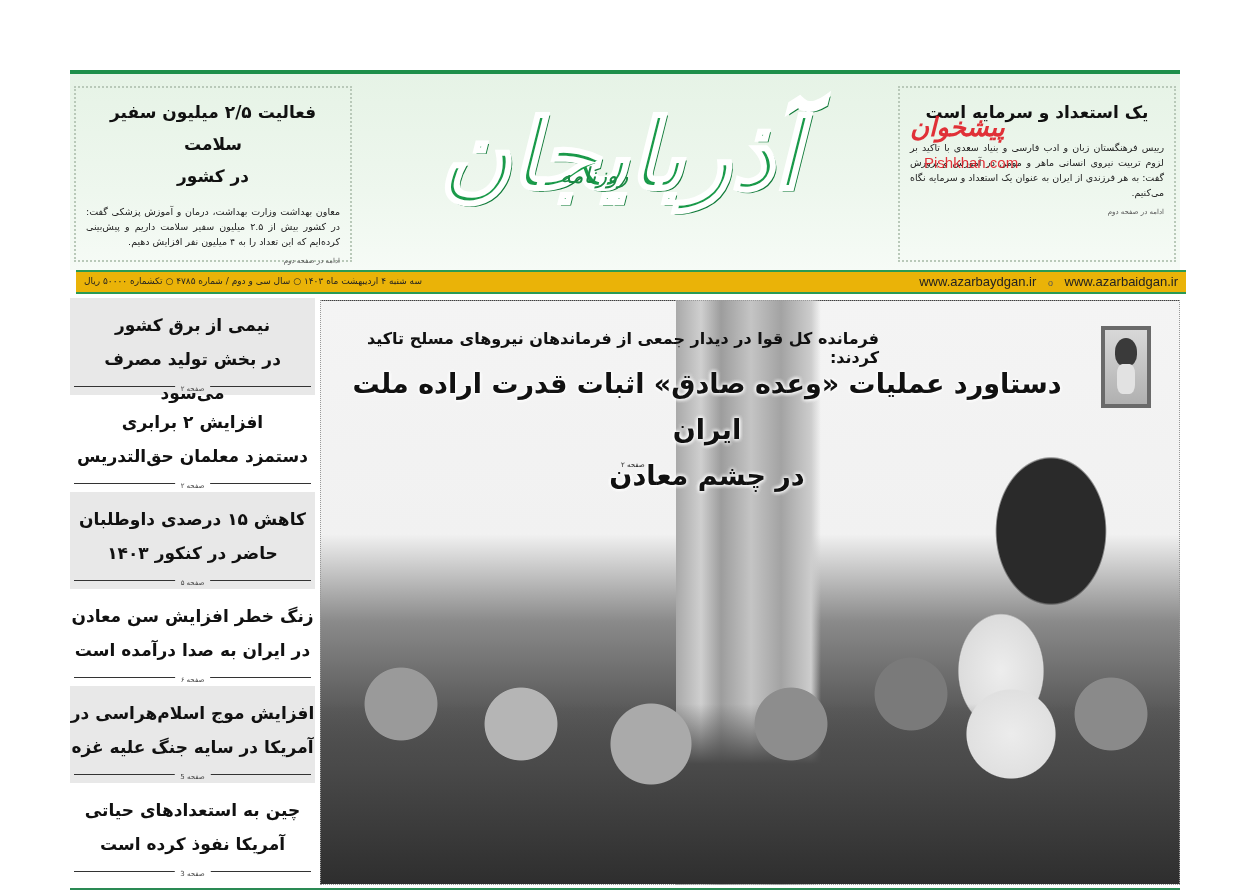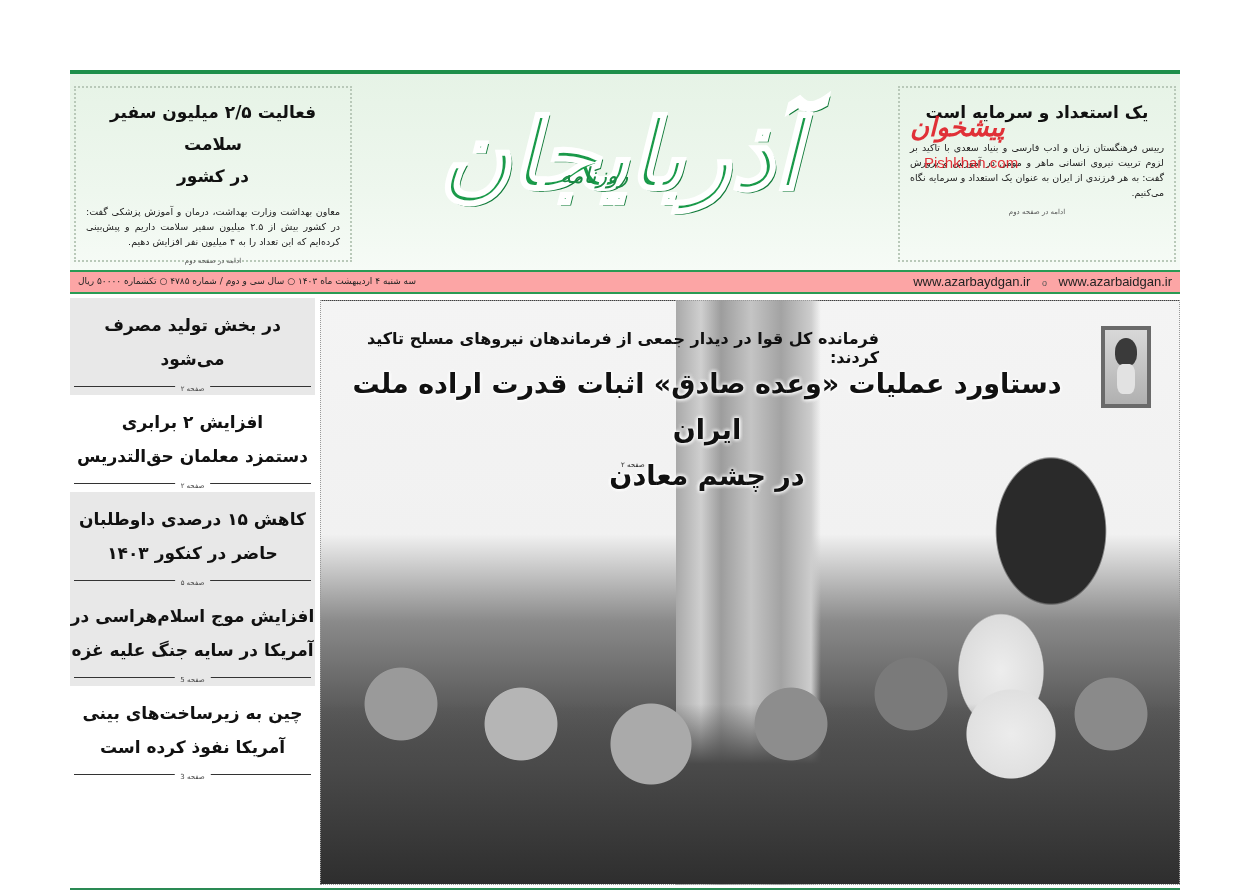--- a/index.html
+++ b/index.html
@@ -4,27 +4,27 @@
 <style>
   *{box-sizing:border-box;margin:0;padding:0;}
   body{width:1250px;height:892px;background:#ffffff;position:relative;overflow:hidden;font-family:"DejaVu Sans",sans-serif;}
   .page{position:absolute;left:70px;top:70px;width:1110px;height:822px;}
   .masthead{position:absolute;left:0;top:0;width:1110px;height:200px;background:linear-gradient(180deg,#e6f3e6 0%,#eef7ee 60%,#f6fbf6 100%);border-top:4px solid #1d8f4a;}
   .box{position:absolute;top:12px;width:278px;height:176px;border:2px dotted #b9c9b9;padding:8px 10px;direction:rtl;text-align:center;}
   .box.left{left:4px;}
   .box.right{right:4px;}
   .box h2{font-family:"DejaVu Sans",sans-serif;font-weight:bold;font-size:17px;line-height:32px;color:#111;}
   .box p{font-size:9.5px;line-height:15px;color:#222;text-align:justify;margin-top:12px;}
-  .box .more{font-size:7px;color:#555;margin-top:8px;}
+  .box .more{font-size:7px;color:#555;text-align:right;margin-top:8px;}
   .logo{position:absolute;left:340px;top:4px;width:420px;height:200px;}
   .logo .word{position:absolute;left:0;top:20px;width:420px;text-align:center;font-family:"DejaVu Serif",serif;font-style:italic;font-weight:bold;font-size:96px;color:#1a9a4a;-webkit-text-stroke:3px #ffffff;text-shadow:0 0 0 #1a9a4a, 2px 2px 0 #0f7a38;direction:rtl;letter-spacing:-2px;}
   .logo .sub{position:absolute;left:150px;top:85px;font-family:"DejaVu Serif",serif;font-style:italic;font-size:22px;color:#1a8a44;direction:rtl;}
   .watermark{position:absolute;left:840px;top:38px;color:#e01b24;font-weight:bold;font-family:"DejaVu Serif",serif;font-size:26px;font-style:italic;opacity:.9;}
   .watermark2{position:absolute;left:838px;top:80px;color:#e01b24;font-family:"Liberation Sans",sans-serif;font-size:15px;opacity:.9;margin-left:16px;}
-  .infobar{position:absolute;left:0;top:200px;width:1110px;height:24px;border-top:2px solid #2a9a54;border-bottom:2px solid #2a9a54;background:#fca5a5;text-align:right;}
+  .infobar{position:absolute;left:6px;top:200px;width:1110px;height:24px;border-top:2px solid #2a9a54;border-bottom:2px solid #2a9a54;background:#eab308;text-align:right;}
   .infobar .date{position:absolute;left:8px;top:4px;font-size:9px;color:#222;direction:rtl;}
   .infobar .urls{position:absolute;right:8px;top:2px;font-family:"Liberation Sans",sans-serif;font-size:13px;color:#222;}
   .infobar .urls .sep{font-size:9px;margin:0 8px;color:#555;}
   .sidebar{position:absolute;left:0;top:228px;width:245px;height:590px;}
   .item{position:relative;width:245px;height:97px;direction:rtl;text-align:center;padding-top:10px;}
   .item.shaded{background:#e8e8e8;}
   .item .hl{font-weight:bold;font-size:17px;line-height:34px;color:#111;}
   .item .rule{position:absolute;left:4px;right:4px;bottom:8px;height:1px;background:#333;}
   .item .pg{position:absolute;left:50%;bottom:2px;transform:translateX(-50%);background:inherit;padding:0 6px;font-size:7px;color:#444;}
   .item.shaded .pg{background:#e8e8e8;}
@@ -85,44 +85,51 @@
     <div class="date">سه شنبه ۴ اردیبهشت ماه ۱۴۰۳ ○ سال سی و دوم / شماره ۴۷۸۵ ○ تکشماره ۵۰۰۰۰ ریال</div>
     <div class="urls">
       <span>www.azarbaydgan.ir</span>
       <span class="sep">o</span>
       <span>www.azarbaidgan.ir</span>
     </div>
   </div>
 
   <div class="sidebar">
     <div class="item shaded">
+      <div class="hl">نیمی از برق کشور</div>
       <div class="hl">در بخش تولید مصرف می‌شود</div>
       <div class="rule"></div>
       <div class="pg">صفحه ۲</div>
     </div>
     <div class="item">
       <div class="hl">افزایش ۲ برابری</div>
       <div class="hl">دستمزد معلمان حق‌التدریس</div>
       <div class="rule"></div>
       <div class="pg">صفحه ۲</div>
     </div>
     <div class="item shaded">
       <div class="hl">کاهش ۱۵ درصدی داوطلبان</div>
       <div class="hl">حاضر در کنکور ۱۴۰۳</div>
       <div class="rule"></div>
       <div class="pg">صفحه ۵</div>
     </div>
+    <div class="item">
+      <div class="hl">زنگ خطر افزایش سن معادن</div>
+      <div class="hl">در ایران به صدا درآمده است</div>
+      <div class="rule"></div>
+      <div class="pg">صفحه ۶</div>
+    </div>
     <div class="item shaded">
       <div class="hl">افزایش موج اسلام‌هراسی در</div>
       <div class="hl">آمریکا در سایه جنگ علیه غزه</div>
       <div class="rule"></div>
       <div class="pg">صفحه 5</div>
     </div>
     <div class="item">
-      <div class="hl">چین به زیرساخت‌های بینی</div>
+      <div class="hl">چین به استعداد‌های حیاتی</div>
       <div class="hl">آمریکا نفوذ کرده است</div>
       <div class="rule"></div>
       <div class="pg">صفحه 3</div>
     </div>
   </div>
 
   <div class="photo">
     <div class="crowd"></div>
     <div class="frame">
       <div class="face"></div>

